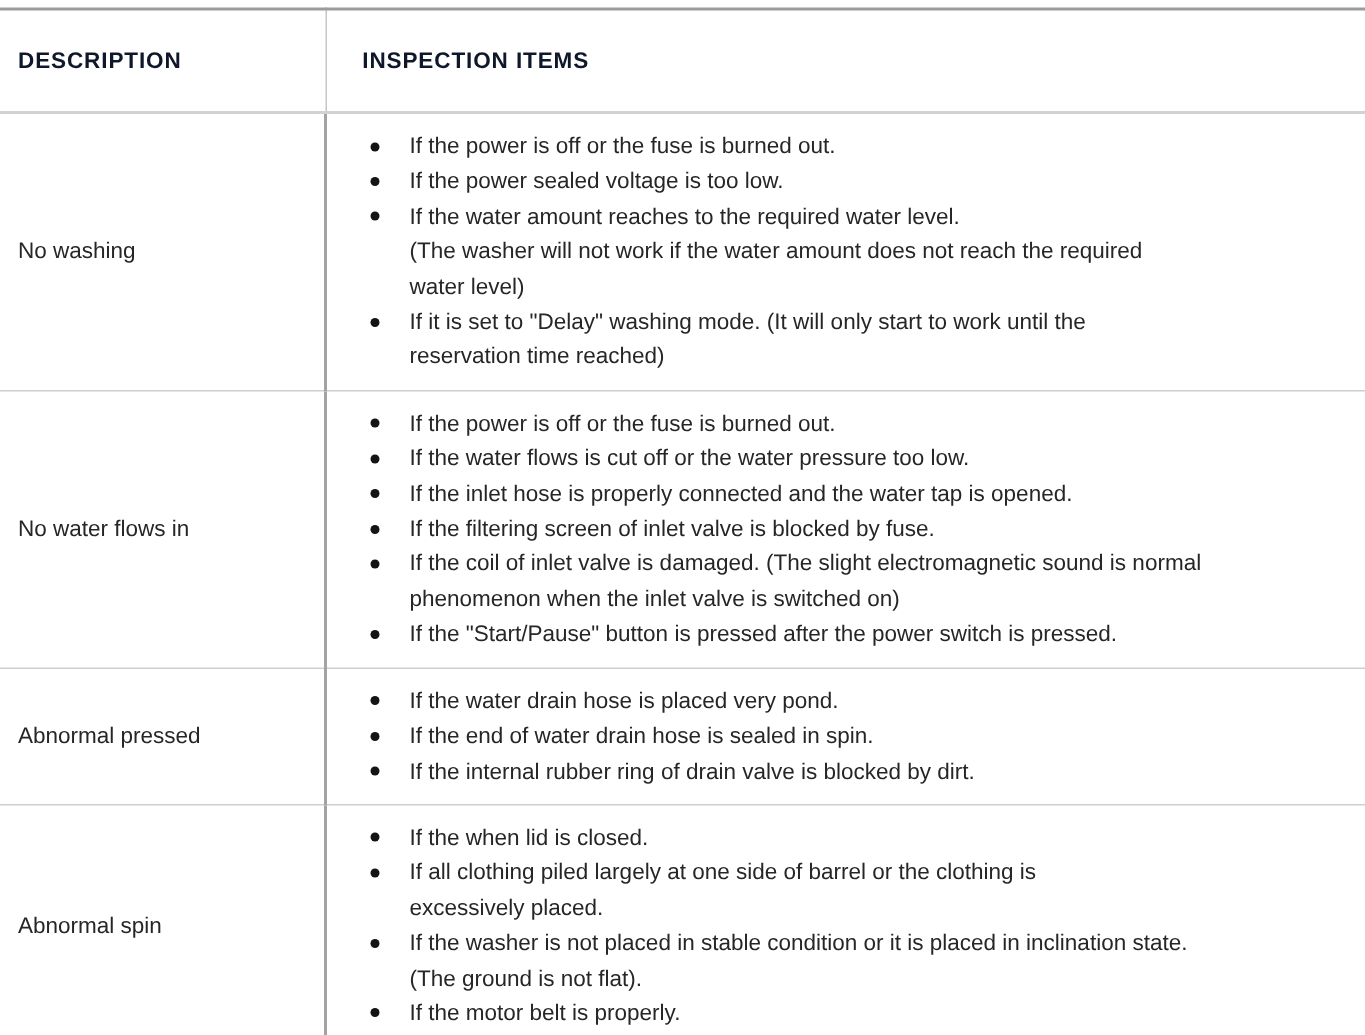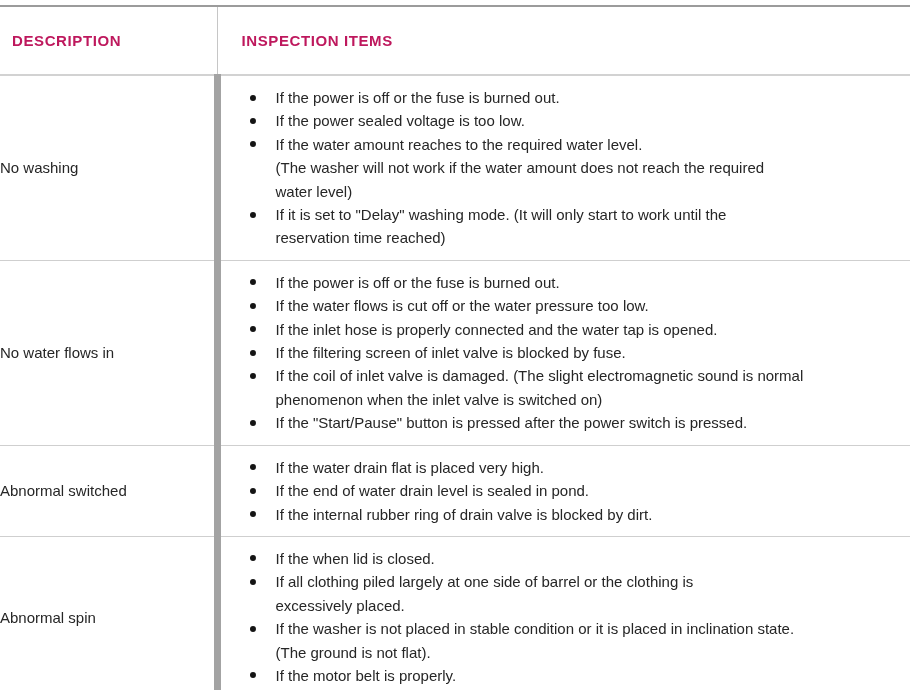--- a/index.html
+++ b/index.html
@@ -27,42 +27,42 @@
   }
   col.col-desc  { width: 217px; }
   col.col-items { width: 693px; }
 
   thead th {
     text-align: left;
     vertical-align: middle;
     font-weight: 700;
     font-size: 15px;
     letter-spacing: 0.6px;
-    color: #be185d;
+    color: #0f172a;
     padding: 25px 0 25px 12px;
     border-bottom: 2px solid #d2d2d2;
     white-space: nowrap;
   }
   thead th.th-desc {
     border-right: 1px solid #c6c6c6;
   }
   thead th.th-items {
     padding-left: 24px;
   }
 
   tbody td {
     vertical-align: middle;
     border-bottom: 1px solid #cfcfcf;
   }
   tbody tr:last-child td {
     border-bottom: none;
   }
   td.desc-cell {
-    border-right: 7px solid #a3a3a3;
-    padding-left: 0;
+    border-right: 2px solid #a3a3a3;
+    padding-left: 12px;
     color: #262626;
   }
   td.items-cell {
     padding: 10px 4px 10px 0;
   }
   ul.items-list {
     margin: 0;
     padding: 0;
     list-style: none;
     line-height: 23.4px;
@@ -117,25 +117,25 @@
               <li class="item"><span class="bullet"></span><span>If the power is off or the fuse is burned out.</span></li>
               <li class="item"><span class="bullet"></span><span>If the water flows is cut off or the water pressure too low.</span></li>
               <li class="item"><span class="bullet"></span><span>If the inlet hose is properly connected and the water tap is opened.</span></li>
               <li class="item"><span class="bullet"></span><span>If the filtering screen of inlet valve is blocked by fuse.</span></li>
               <li class="item"><span class="bullet"></span><span>If the coil of inlet valve is damaged. (The slight electromagnetic sound is normal<br>phenomenon when the inlet valve is switched on)</span></li>
               <li class="item"><span class="bullet"></span><span>If the "Start/Pause" button is pressed after the power switch is pressed.</span></li>
             </ul>
           </td>
         </tr>
         <tr>
-          <td class="desc-cell">Abnormal switched</td>
+          <td class="desc-cell">Abnormal pressed</td>
           <td class="items-cell">
             <ul class="items-list">
-              <li class="item"><span class="bullet"></span><span>If the water drain flat is placed very high.</span></li>
-              <li class="item"><span class="bullet"></span><span>If the end of water drain level is sealed in pond.</span></li>
+              <li class="item"><span class="bullet"></span><span>If the water drain hose is placed very pond.</span></li>
+              <li class="item"><span class="bullet"></span><span>If the end of water drain hose is sealed in spin.</span></li>
               <li class="item"><span class="bullet"></span><span>If the internal rubber ring of drain valve is blocked by dirt.</span></li>
             </ul>
           </td>
         </tr>
         <tr>
           <td class="desc-cell">Abnormal spin</td>
           <td class="items-cell">
             <ul class="items-list">
               <li class="item"><span class="bullet"></span><span>If the when lid is closed.</span></li>
               <li class="item"><span class="bullet"></span><span>If all clothing piled largely at one side of barrel or the clothing is<br>excessively placed.</span></li>

